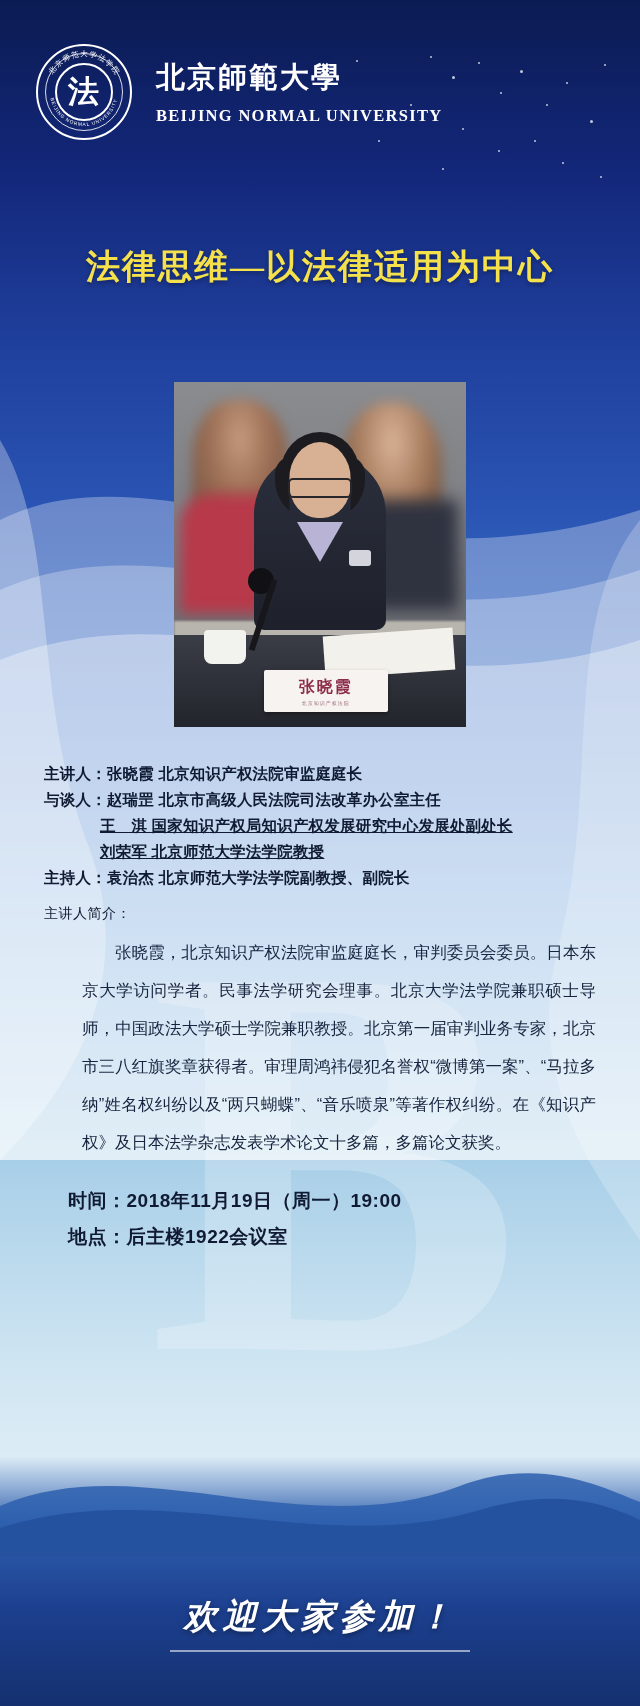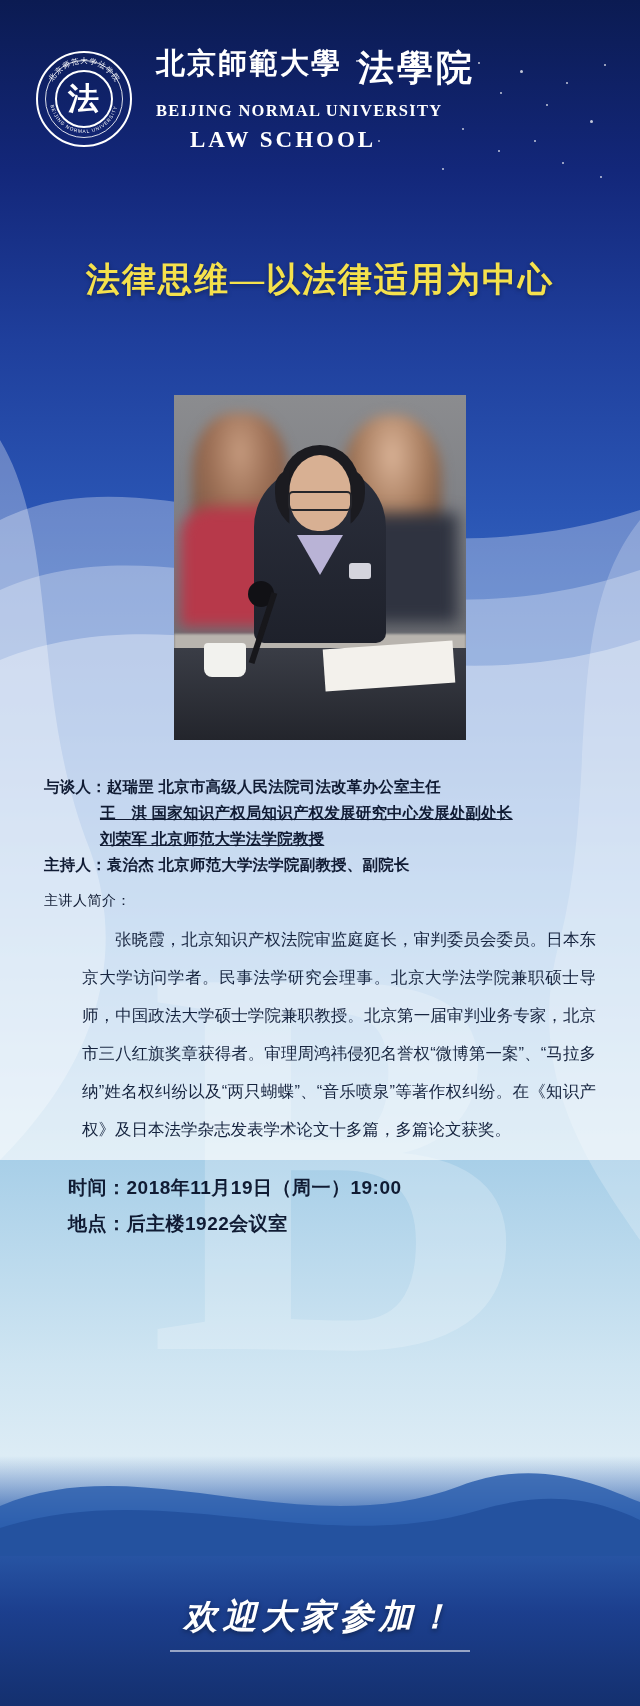--- a/index.html
+++ b/index.html
@@ -443,24 +443,22 @@
           <textPath href="#ringTop" startOffset="16%">北京师范大学法学院</textPath>
         </text>
         <text fill="#ffffff" font-size="5.2" letter-spacing="1">
           <textPath href="#ringBot" startOffset="6%">BEIJING NORMAL UNIVERSITY</textPath>
         </text>
       </svg>
     </div>
     <div class="wordmark">
       <div class="wm-line1">
         <span class="wm-cn">北京師範大學</span>
-        <span class="wm-cn2">法學院</span>
       </div>
       <div class="wm-en1">BEIJING NORMAL UNIVERSITY</div>
-      <div class="wm-en2">LAW SCHOOL</div>
     </div>
   </div>
 
   <div class="main-title">法律思维—以法律适用为中心</div>
 
   <div class="photo-wrap">
     <div class="ph-bg"></div>
     <div class="ph-blurA"></div>
     <div class="ph-blurA2"></div>
     <div class="ph-blurB"></div>
@@ -471,24 +469,29 @@
     <div class="ph-head"></div>
     <div class="ph-hair2"></div>
     <div class="ph-glasses"></div>
     <div class="ph-collar"></div>
     <div class="ph-badge"></div>
     <div class="ph-table"></div>
     <div class="ph-mic-head"></div>
     <div class="ph-mic"></div>
     <div class="ph-cup"></div>
     <div class="ph-paper"></div>
+    <div class="ph-nameplate">
+      <div class="np-name">张晓霞</div>
+      <div class="np-sub">北京知识产权法院</div>
+    </div>
   </div>
 
   <div class="content">
     <div class="credits">
+      <div>主讲人：张晓霞 北京知识产权法院审监庭庭长</div>
       <div>与谈人：赵瑞罡 北京市高级人民法院司法改革办公室主任</div>
       <div class="indent">王　淇 国家知识产权局知识产权发展研究中心发展处副处长</div>
       <div class="indent">刘荣军 北京师范大学法学院教授</div>
       <div>主持人：袁治杰 北京师范大学法学院副教授、副院长</div>
     </div>
 
     <div class="section-label">主讲人简介：</div>
     <div class="bio">张晓霞，北京知识产权法院审监庭庭长，审判委员会委员。日本东京大学访问学者。民事法学研究会理事。北京大学法学院兼职硕士导师，中国政法大学硕士学院兼职教授。北京第一届审判业务专家，北京市三八红旗奖章获得者。审理周鸿祎侵犯名誉权“微博第一案”、“马拉多纳”姓名权纠纷以及“两只蝴蝶”、“音乐喷泉”等著作权纠纷。在《知识产权》及日本法学杂志发表学术论文十多篇，多篇论文获奖。</div>
 
     <div class="when-where">

